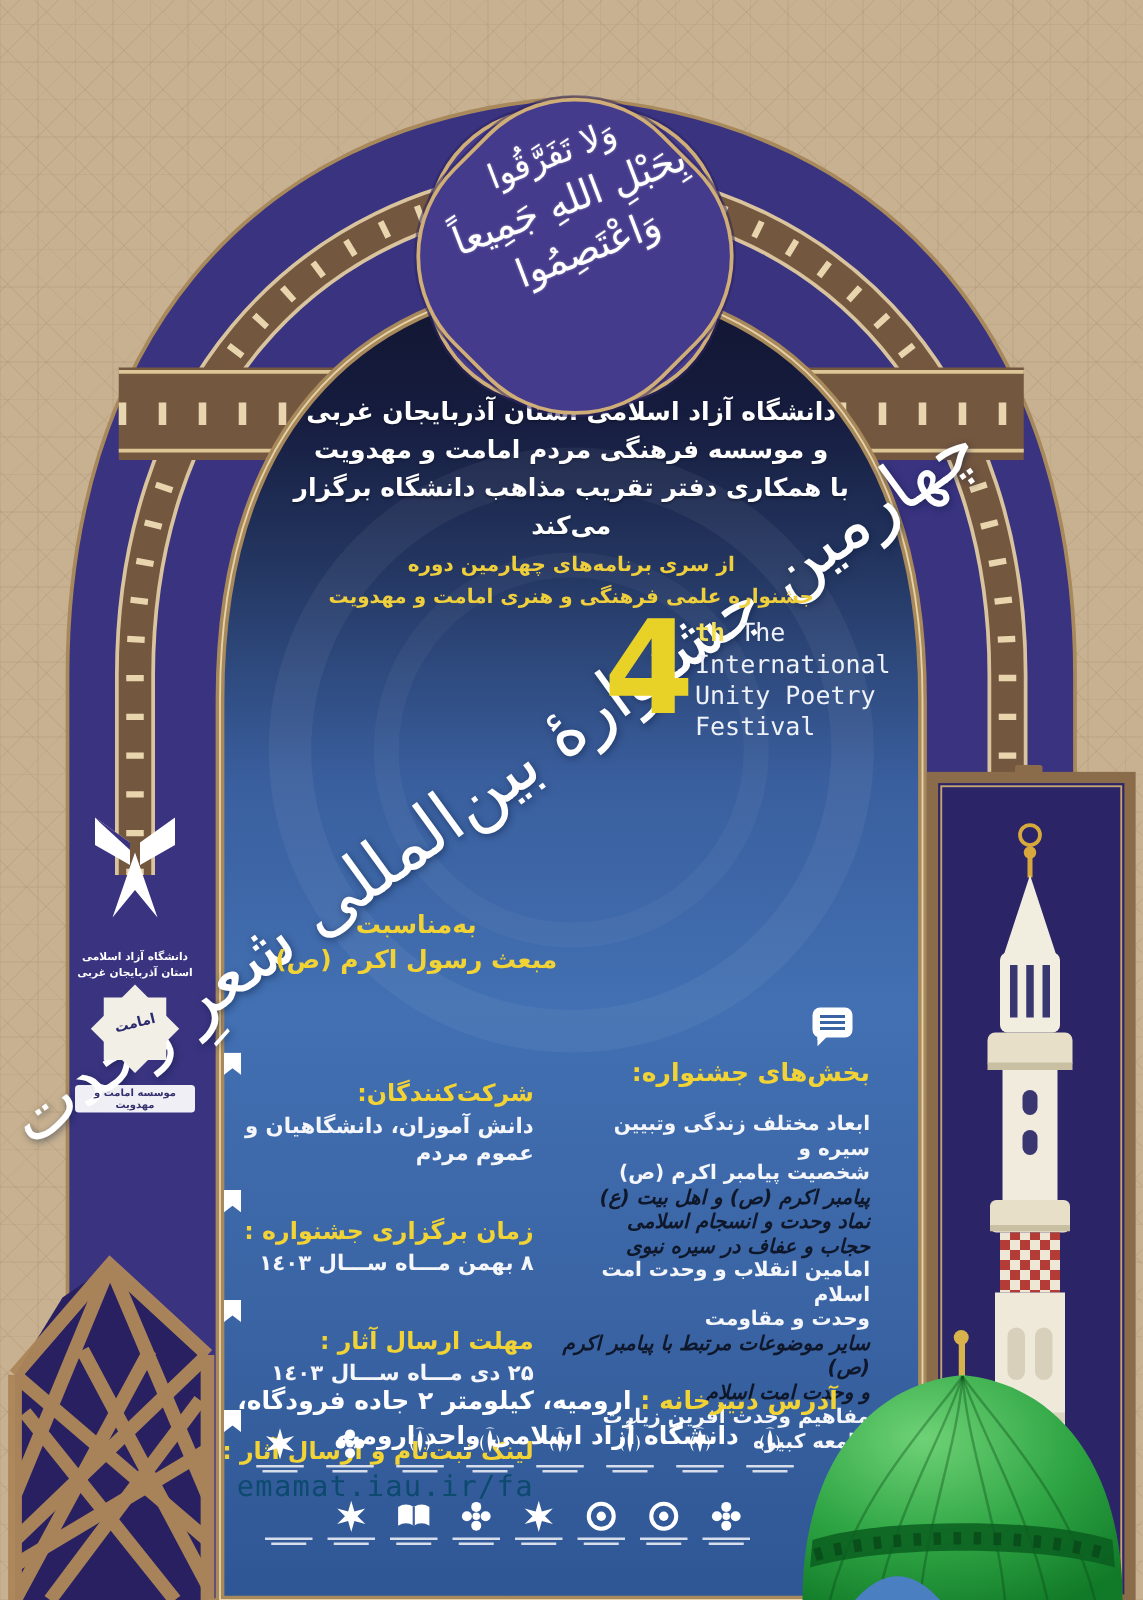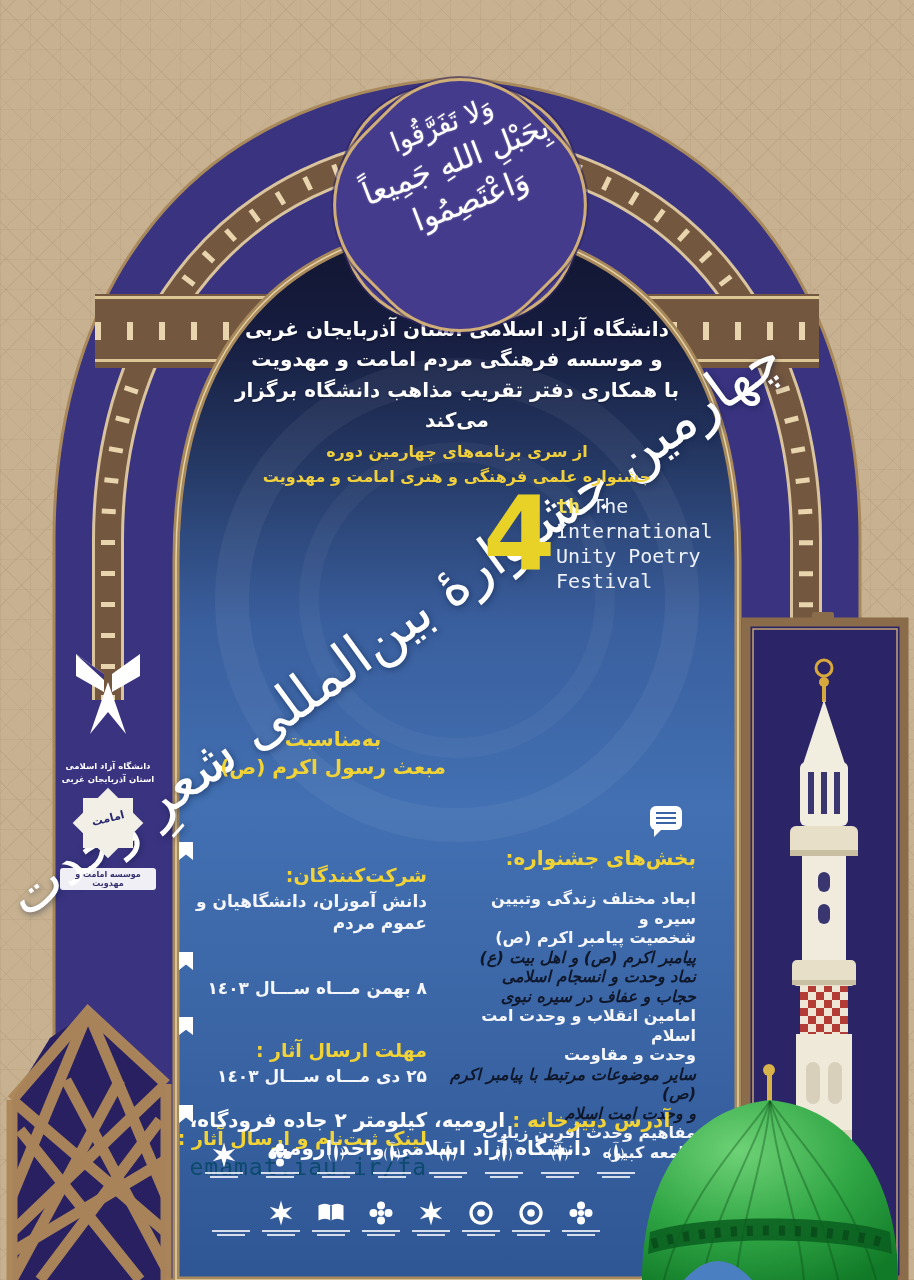--- a/index.html
+++ b/index.html
@@ -228,20 +228,21 @@
 </div>
 
 <div class="abs details rtl">
   <div class="dgroup">
     <span class="bm"></span>
     <div class="dhead">شرکت‌کنندگان:</div>
     <div class="dbody">دانش آموزان، دانشگاهیان و عموم مردم</div>
   </div>
   <div class="dgroup">
     <span class="bm"></span>
+    <div class="dhead">زمان برگزاری جشنواره :</div>
     <div class="dbody">۸ بهمن مـــاه ســـال ١٤٠٣</div>
   </div>
   <div class="dgroup">
     <span class="bm"></span>
     <div class="dhead">مهلت ارسال آثار :</div>
     <div class="dbody">۲۵ دی مـــاه ســـال ١٤٠٣</div>
   </div>
   <div class="dgroup">
     <span class="bm"></span>
     <div class="dhead">لینک ثبت‌نام و ارسال آثار :</div>

